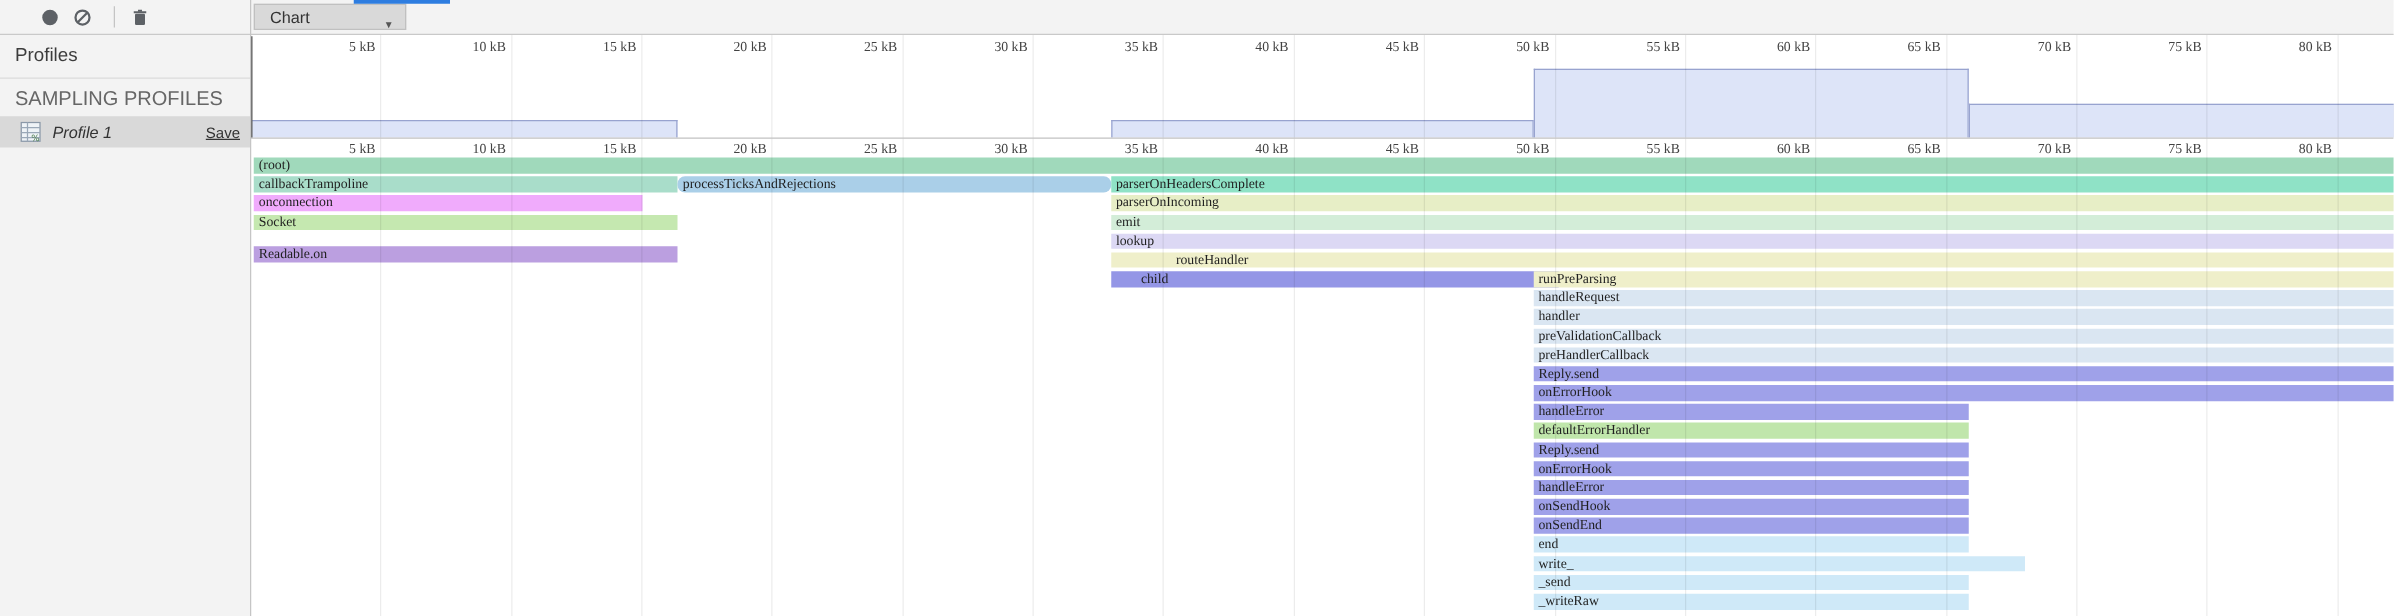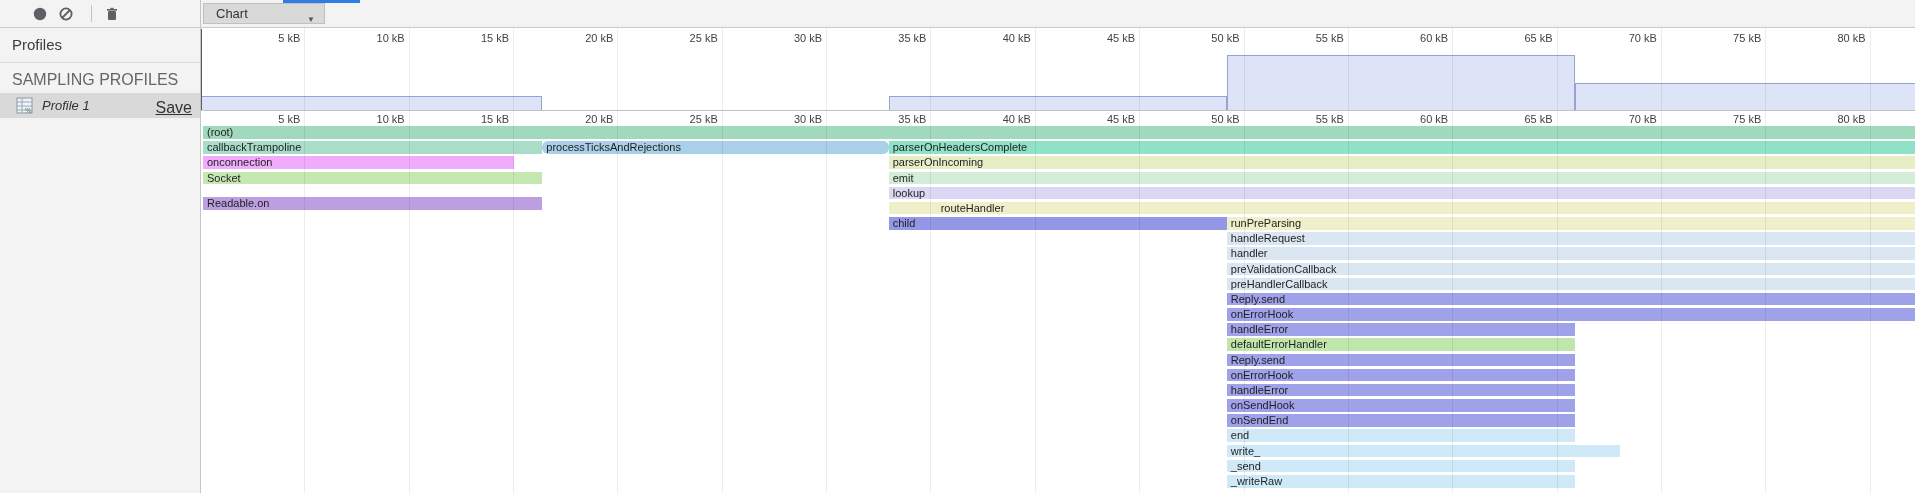--- a/index.html
+++ b/index.html
@@ -21,37 +21,37 @@
   .dd-arrow{position:absolute;right:9px;top:6px;font-size:8px;color:#555;}
   .accent-line{position:absolute;top:0;height:3px;z-index:50;}
   
   .sidebar{position:absolute;left:0;top:28px;width:200px;height:465px;background:#f3f3f3;}
   .sb-title{position:absolute;left:12px;top:8px;font-size:15px;color:#3c3c3c;}
   .sb-divider{position:absolute;left:0;top:34px;width:200px;height:1px;background:#dcdcdc;}
   .sb-section{position:absolute;left:12px;top:43px;font-size:16px;color:#666;}
   .profile-row{position:absolute;left:0;top:65px;width:200px;height:25px;background:#d9d9d9;cursor:pointer;}
   .profile-icon{position:absolute;left:16px;top:4px;width:17px;height:17px;}
   .profile-name{position:absolute;left:42px;top:5px;font-size:13px;color:#333;font-style:italic;}
-  .profile-save{position:absolute;right:8px;top:6px;font-size:16px;color:#333;
+  .profile-save{position:absolute;right:8px;top:6px;font-size:12px;color:#333;
     text-decoration:underline;cursor:pointer;}
   
-  .main{position:absolute;left:200px;top:28px;width:1715px;height:465px;background:#fff;overflow:hidden;}
+  .main{position:absolute;left:200px;top:28px;width:1715px;height:465px;background:#fff;overflow:hidden;font-family:Liberation Serif, serif;}
   .gridline{position:absolute;top:0;width:1px;height:465px;background:rgba(0,0,0,0.075);z-index:6;}
   .ruler-label{position:absolute;width:60px;text-align:right;font-size:11px;color:#424242;z-index:7;}
   .ruler-top .ruler-label{top:4px;}
   .ruler-bottom .ruler-label{top:85px;}
   .origin-grip{position:absolute;left:0;top:1px;width:2px;height:81px;background:#5a5a5a;z-index:8;}
   .ov-band{position:absolute;background:#dde4f8;border:1px solid #98a3cf;border-bottom:none;
     box-sizing:border-box;z-index:5;}
   .ov-baseline{position:absolute;left:0;top:82px;width:1715px;height:1px;background:#c2c2c2;z-index:6;}
   .bar{position:absolute;height:12.6px;overflow:hidden;white-space:nowrap;
     font-size:11px;line-height:12.5px;color:#1f1f1f;z-index:4;cursor:pointer;}
   .bar span{padding-left:4px;}
   .bar.dotted{background-image:radial-gradient(rgba(255,255,255,0.55) 1px, transparent 1.6px);
-    background-size:6px 6px;}
+    background-size:6px 6px;padding-left:20px;}
 </style>
 </head>
 <body>
 
 <div class="toolbar">
   <svg class="tb-icon" style="left:33px" viewBox="0 0 14 14">
     <circle cx="7" cy="7" r="6.2" fill="#5d6166"></circle>
   </svg>
   <svg class="tb-icon" style="left:59px" viewBox="0 0 14 14">
     <circle cx="7" cy="7" r="5.6" fill="none" stroke="#5d6166" stroke-width="1.8"></circle>

